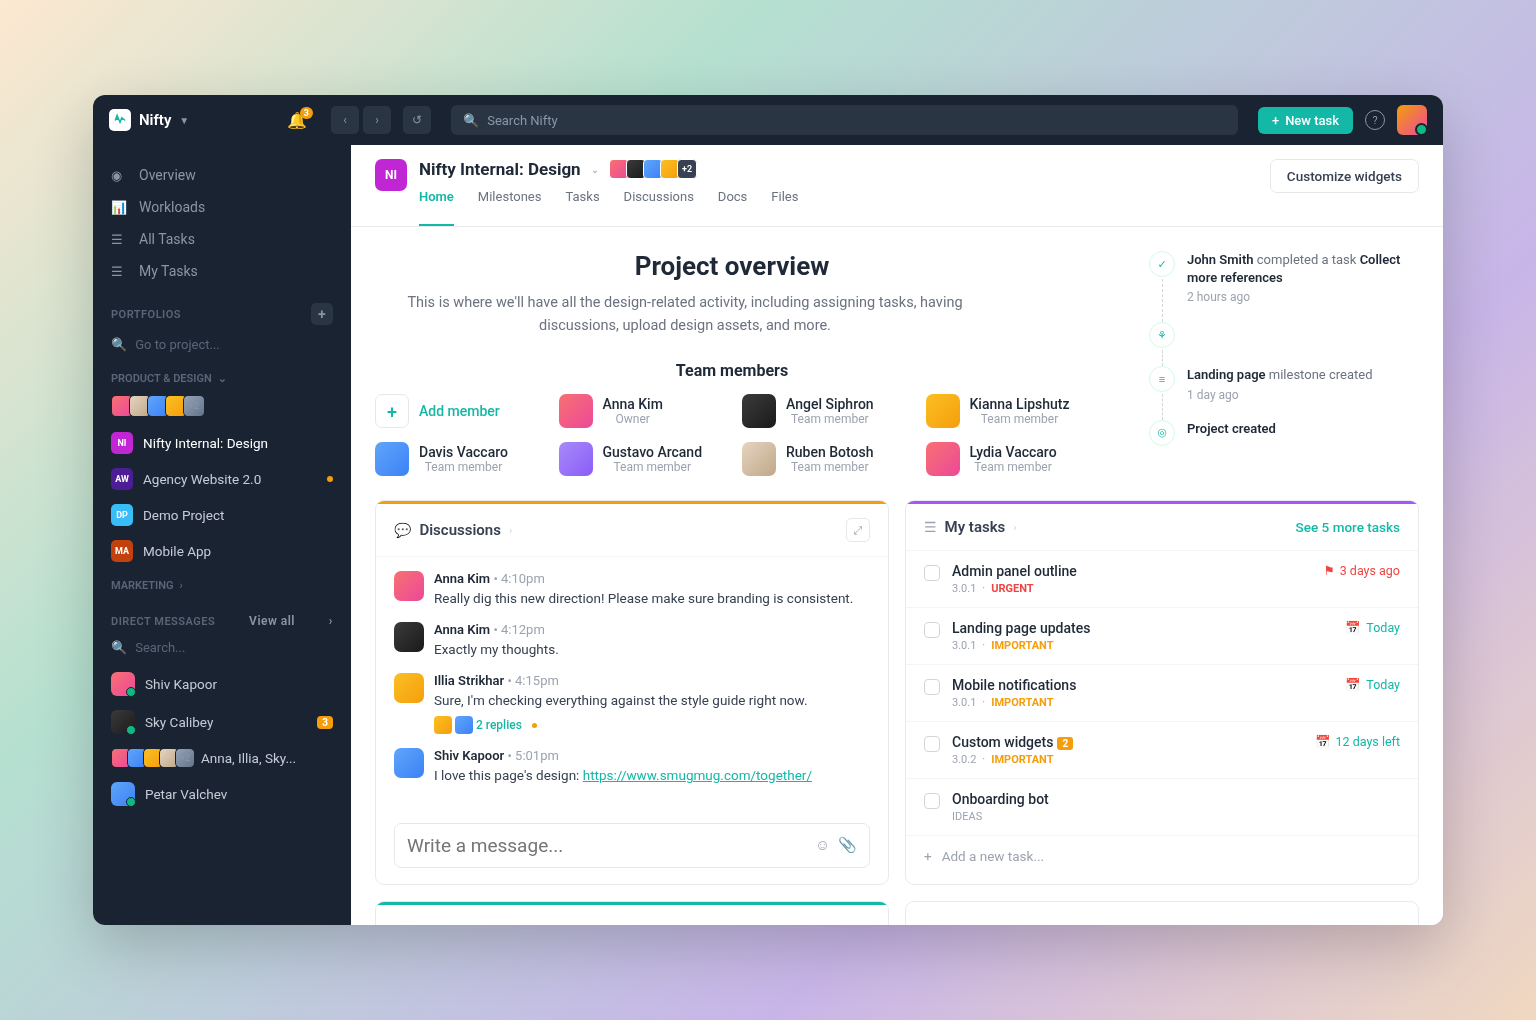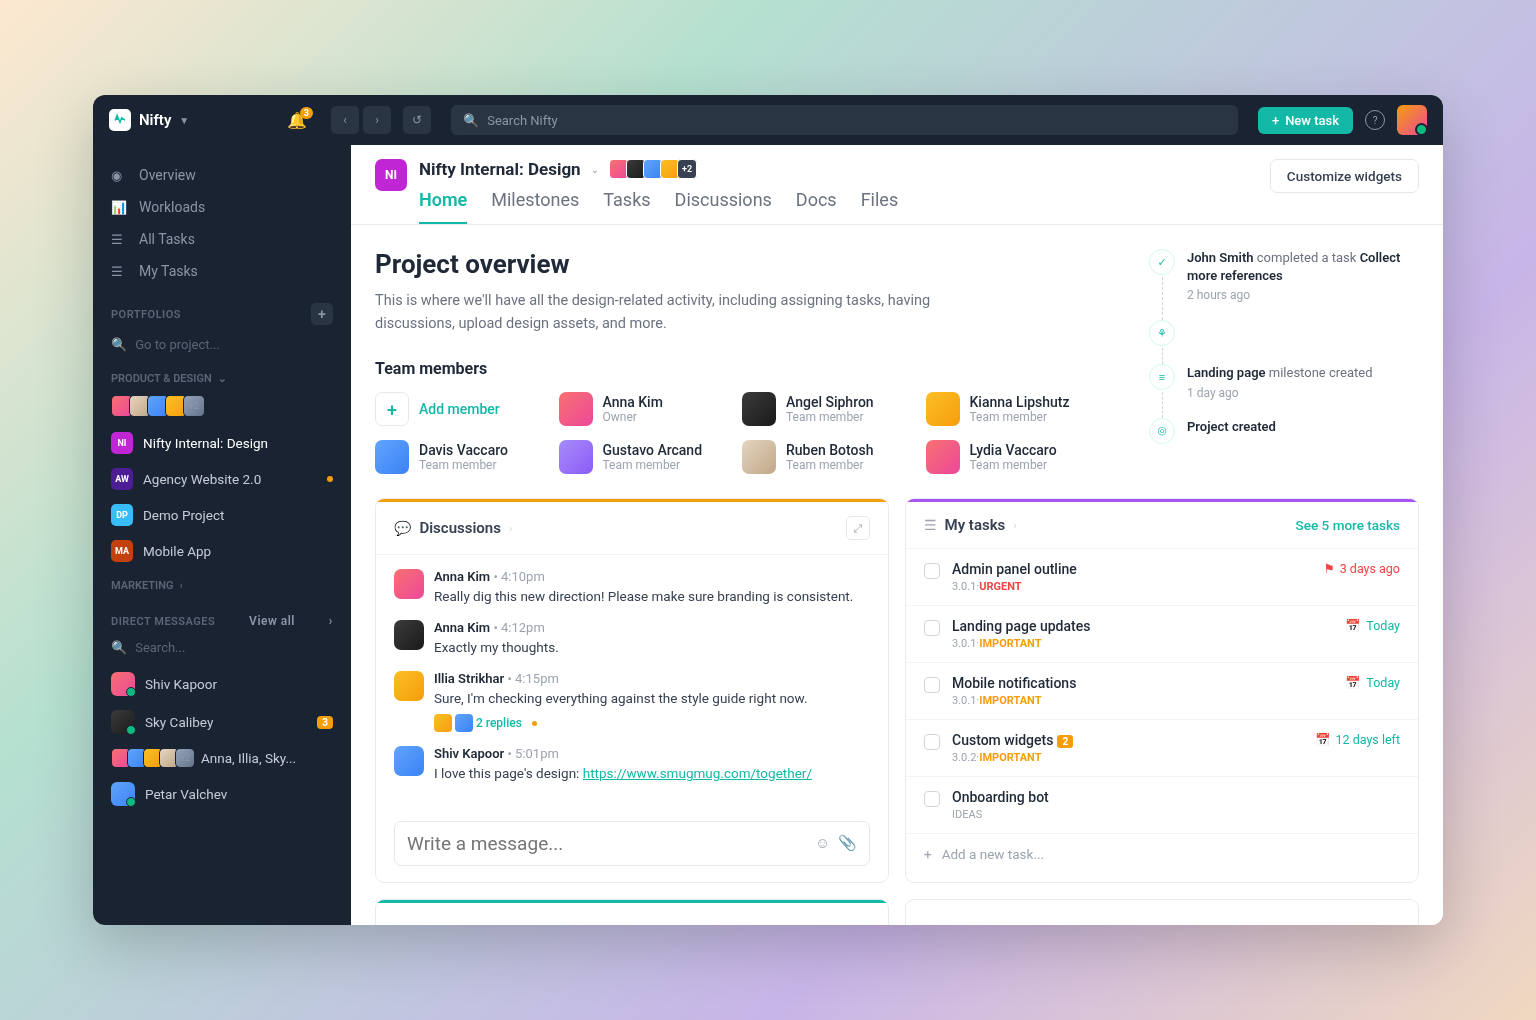--- a/index.html
+++ b/index.html
@@ -46,26 +46,26 @@
 .main { flex:1; display:flex; flex-direction:column; overflow:hidden; background:#fff; }
 .header { padding:14px 24px 0; border-bottom:1px solid #e8eaed; display:flex; align-items:flex-start; }
 .hdr-left { display:flex; gap:12px; flex:1; }
 .proj-badge { width:32px; height:32px; background:#c026d3; border-radius:7px; display:flex; align-items:center; justify-content:center; color:#fff; font-size:12px; font-weight:700; }
 .hdr-info { flex:1; }
 .hdr-title-row { display:flex; align-items:center; gap:10px; }
 .hdr-title { font-size:17px; font-weight:700; color:#1f2937; }
 .hdr-avs { display:flex; }
 .hdr-avs .av { width:20px; height:20px; border-radius:4px; margin-right:-3px; border:1.5px solid #fff; }
 .tabs { display:flex; gap:24px; margin-top:10px; }
-.tab { font-size:18px; color:#6b7280; padding-bottom:12px; cursor:pointer; border-bottom:2px solid transparent; }
+.tab { font-size:13px; color:#6b7280; padding-bottom:20px; cursor:pointer; border-bottom:2px solid transparent; }
 .tab.active { color:#14b8a6; font-weight:600; border-bottom-color:#14b8a6; }
 .cust-btn { background:#fff; border:1px solid #e5e7eb; padding:8px 16px; border-radius:7px; font-size:13.5px; font-weight:500; color:#374151; cursor:pointer; }
 .content { flex:1; overflow-y:auto; padding:24px; }
 .overview-top { display:flex; gap:40px; margin-bottom:24px; }
-.ov-left { flex:1; }
+.ov-left { flex:1;text-align:center; }
 .ov-title { font-size:26px; font-weight:700; color:#1f2937; margin-bottom:10px; }
 .ov-desc { font-size:14.5px; color:#6b7280; line-height:1.6; max-width:620px; }
 .tm-title { font-size:16px; font-weight:700; color:#1f2937; margin-top:24px; margin-bottom:14px; }
 .tm-grid { display:grid; grid-template-columns:repeat(4,1fr); gap:14px 20px; }
 .tm-item { display:flex; align-items:center; gap:10px; }
 .tm-add { display:flex; align-items:center; gap:10px; color:#14b8a6; font-weight:500; cursor:pointer; font-size:14px; }
 .tm-add-ic { width:34px; height:34px; border:1.5px solid #e5e7eb; border-radius:7px; display:flex; align-items:center; justify-content:center; color:#14b8a6; font-size:18px; }
 .tm-av { width:34px; height:34px; border-radius:7px; }
 .tm-nm { font-size:14px; font-weight:500; color:#1f2937; }
 .tm-rl { font-size:12px; color:#9ca3af; }
@@ -101,21 +101,21 @@
 .msg-replies { display:flex; align-items:center; gap:6px; margin-top:6px; font-size:12px; color:#14b8a6; font-weight:500; }
 .msg-replies .rav { width:18px; height:18px; border-radius:4px; margin-right:-3px; }
 .rdot { width:5px; height:5px; background:#f59e0b; border-radius:50%; margin-left:4px; }
 .msg-input { margin:10px 18px 16px; border:1px solid #e5e7eb; border-radius:7px; padding:10px 12px; display:flex; align-items:center; gap:8px; }
 .msg-input input { flex:1; border:none; outline:none; font-size:19px; color:#6b7280; }
 .msg-input-ic { color:#9ca3af; font-size:15px; cursor:pointer; }
 .task-item { display:flex; align-items:flex-start; gap:12px; padding:12px 18px; border-bottom:1px solid #f3f4f6; }
 .task-chk { width:16px; height:16px; border:1.5px solid #d1d5db; border-radius:4px; margin-top:2px; cursor:pointer; flex-shrink:0; }
 .task-info { flex:1; }
 .task-nm { font-size:14px; font-weight:500; color:#1f2937; margin-bottom:3px; }
-.task-meta { font-size:11px; color:#9ca3af; display:flex; align-items:center; }
+.task-meta { font-size:11px; color:#9ca3af; display:flex; align-items:center; gap:6px; }
 .tag-urg { color:#ef4444; font-weight:700; }
 .tag-imp { color:#f59e0b; font-weight:700; }
 .task-cnt { background:#f59e0b; color:#fff; font-size:10px; font-weight:700; padding:1px 5px; border-radius:3px; display:inline-block; margin-left:4px; }
 .task-due { font-size:12.5px; display:flex; align-items:center; gap:5px; }
 .due-red { color:#ef4444; }
 .due-teal { color:#14b8a6; }
 .task-add { display:flex; align-items:center; gap:10px; padding:12px 18px; color:#9ca3af; font-size:13.5px; cursor:pointer; }
 .av { background:linear-gradient(135deg,#94a3b8,#64748b); }
 .av1 { background:linear-gradient(135deg,#f87171,#ec4899); }
 .av2 { background:linear-gradient(135deg,#3b3b3b,#1a1a1a); }

